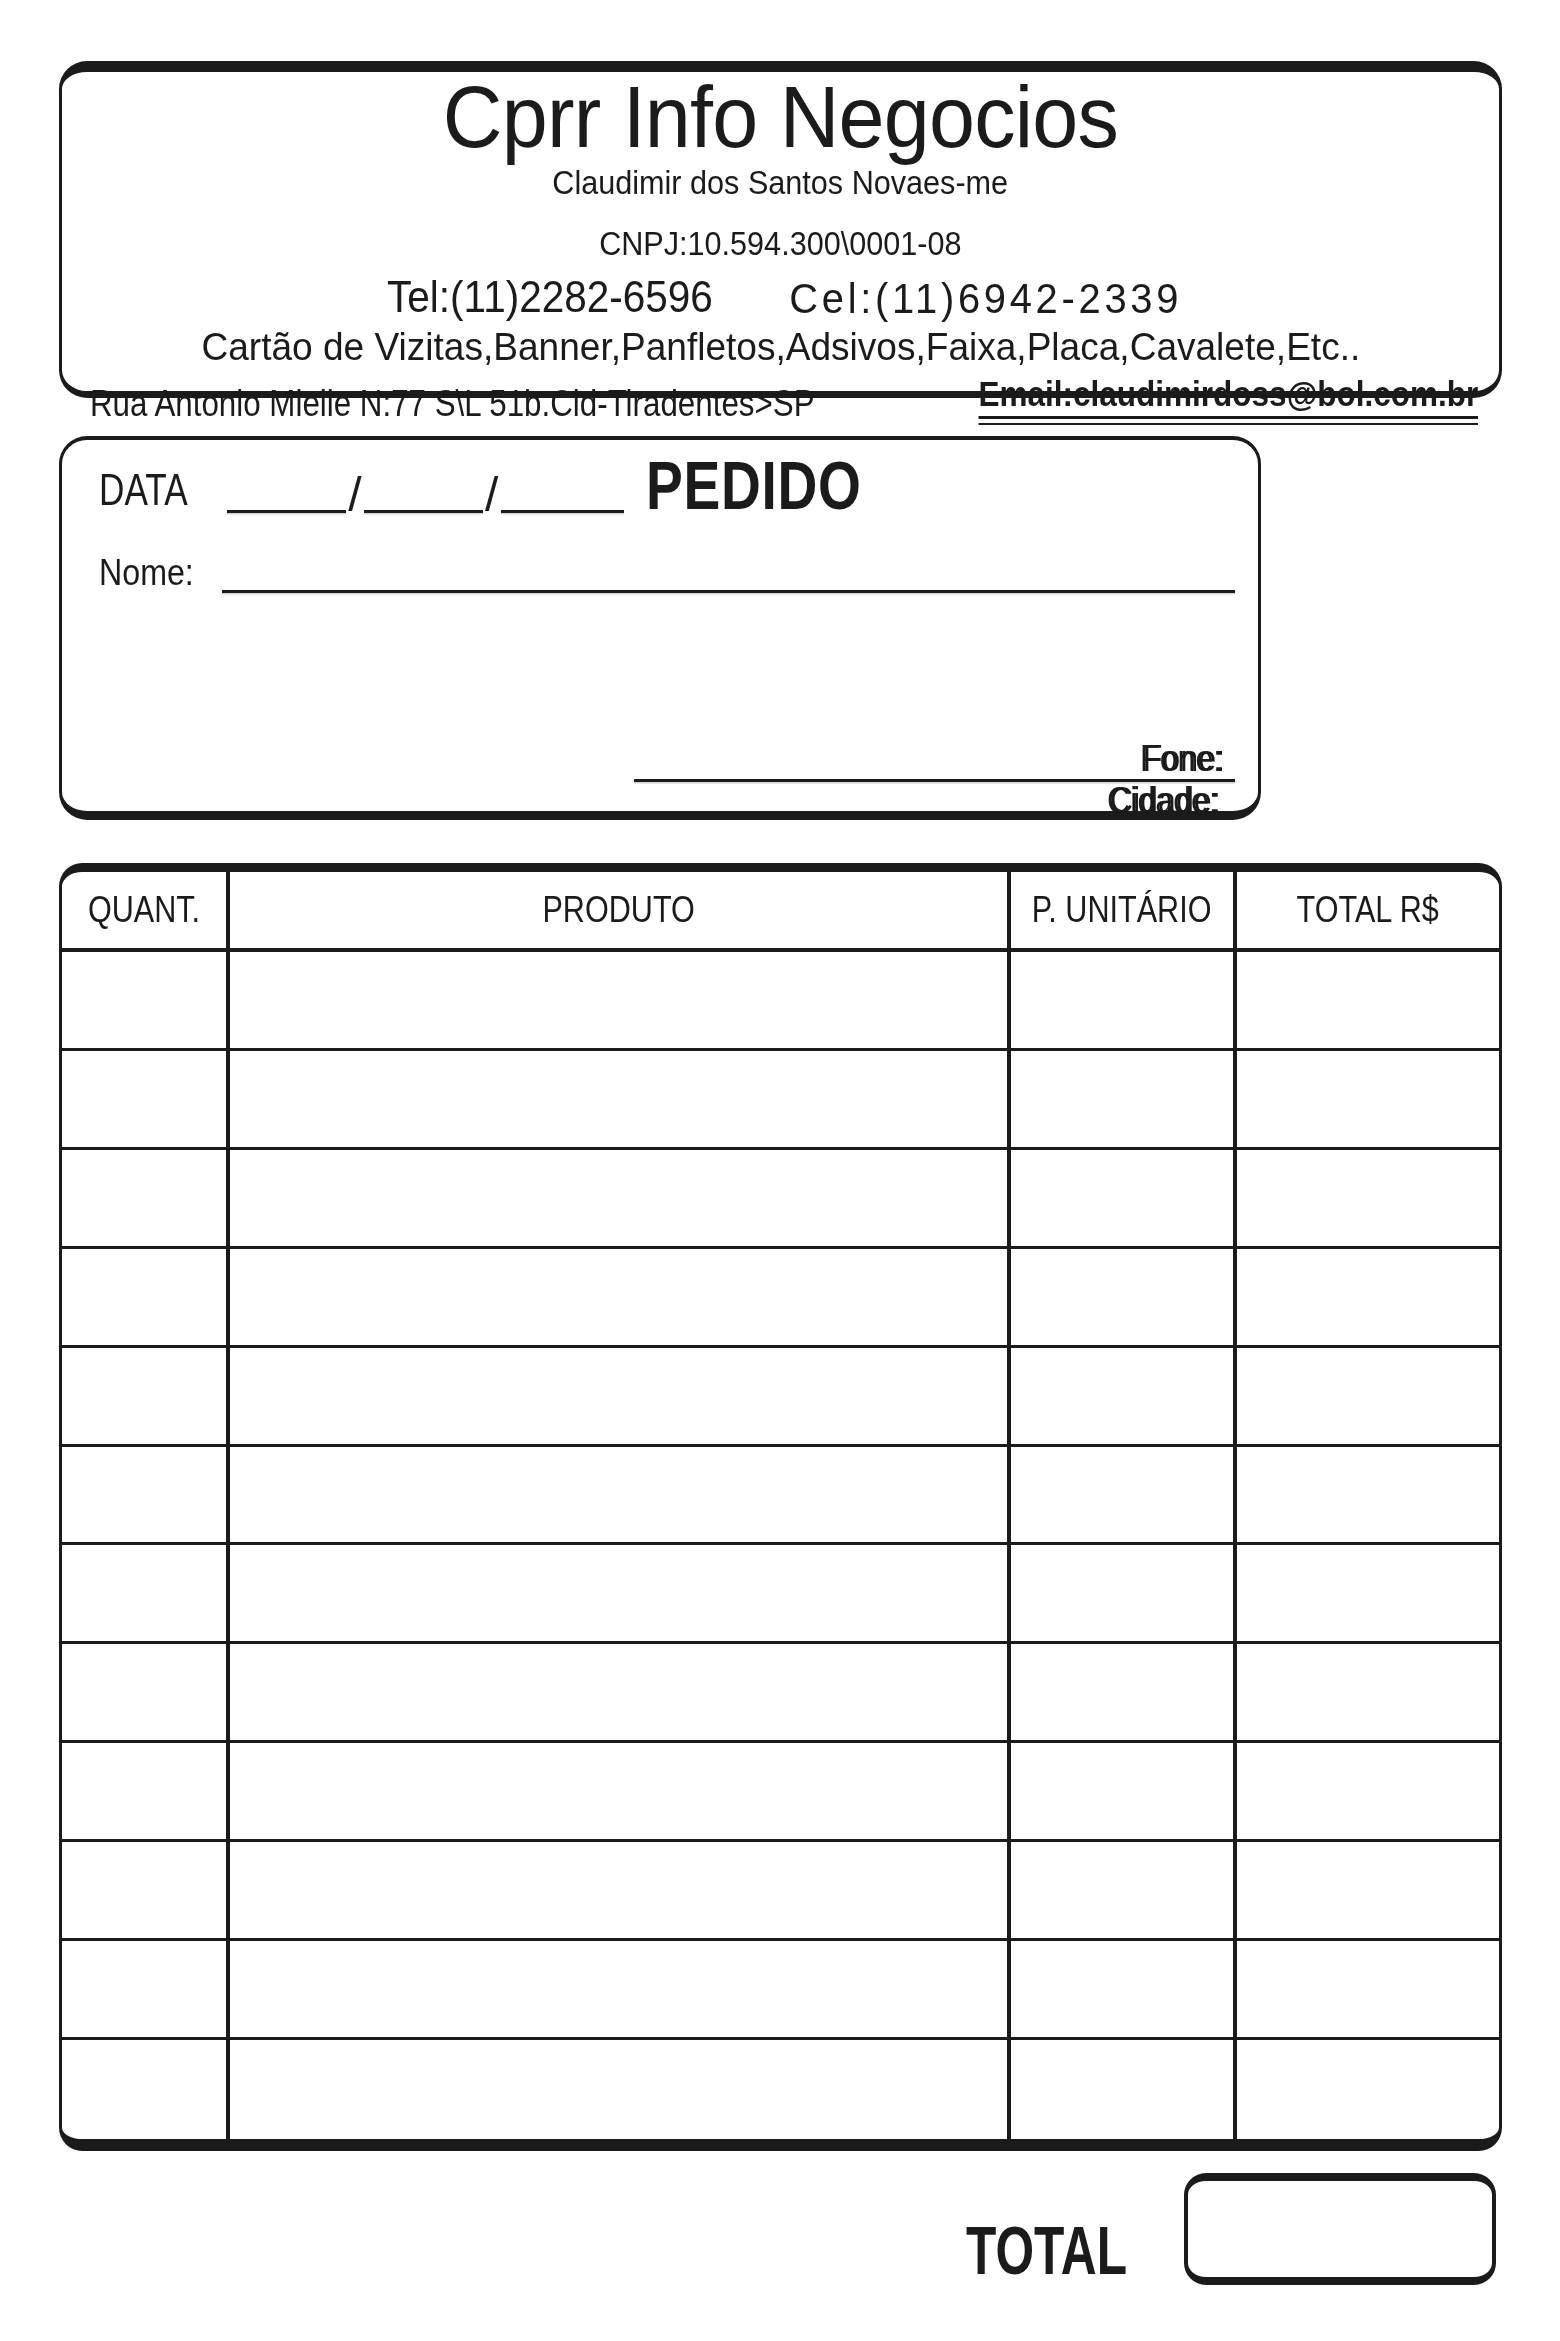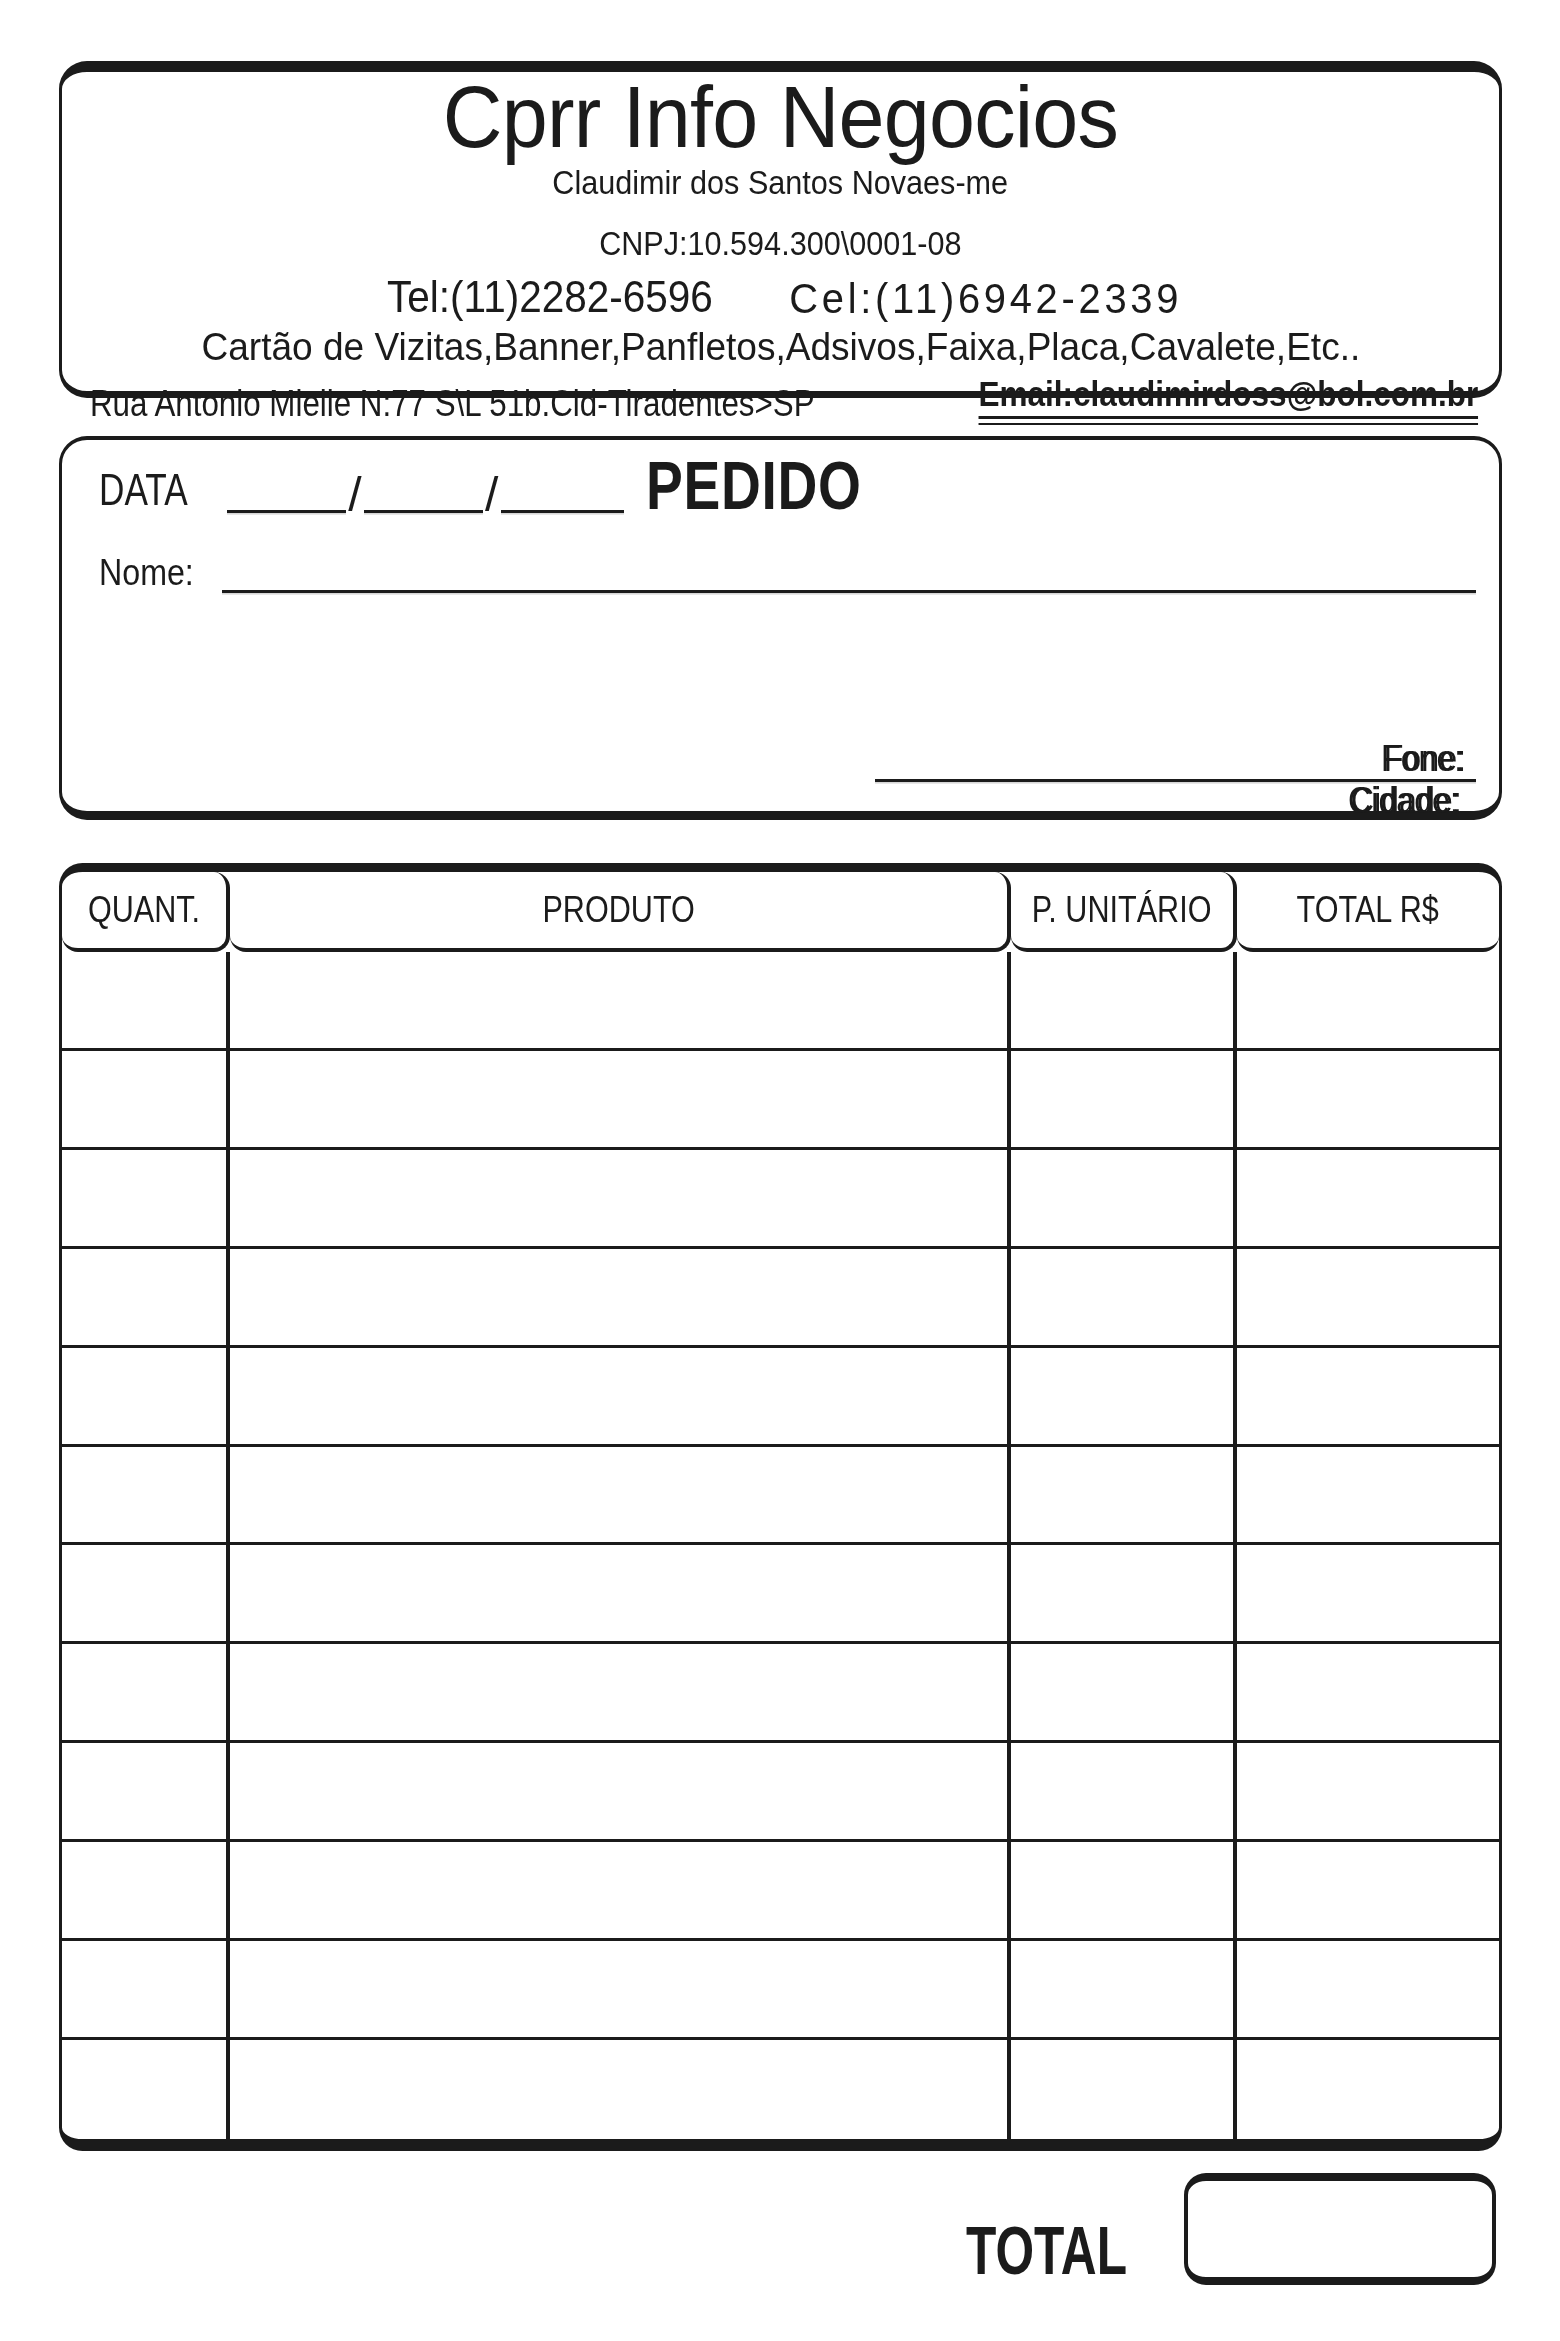--- a/index.html
+++ b/index.html
@@ -39,21 +39,21 @@
     width:100%; margin-top:6.2px; padding:0 28px;
     display:flex; justify-content:space-between; align-items:flex-end;
   }
   .hdr-address{ font-size:36px; }
   .email-wrap{ display:inline-block; border-bottom:2.3px solid var(--ink); padding-bottom:3.9px; }
   .email-text{ display:inline-block; font-weight:bold; font-size:35px;
                border-bottom:3.9px solid var(--ink); padding-bottom:1.6px; }
 
   
   .info{
-    left:59px; top:436px; width:1443px; height:384px;
+    left:59px; top:436px; width:1202px; height:384px;
     border-top-width:4.7px; border-bottom-width:9.4px; border-radius:28px;
   }
   .frow{ position:absolute; display:flex; align-items:flex-end; }
   .lbl{ font-size:37px; line-height:1.05; white-space:nowrap; }
   .wline{ border-bottom:3.9px solid var(--ink); box-shadow:0 1.6px 0 rgba(27,27,27,.18); height:100%; }
   .grow{ flex:1 1 auto; }
   .ghost{ text-shadow:3.1px 0 0 currentColor; }
 
   .row-data{ left:37px; top:17px; height:56px; }
   .lbl-data{ font-size:44px; }
@@ -70,21 +70,21 @@
   
   .tbl{
     left:59px; top:863px; width:1443px; height:1288px;
     border-top-width:9.4px; border-bottom-width:12.5px; border-radius:23.4px;
     display:grid; grid-template-columns:168px 781px 226px 1fr;
     grid-template-rows:80px repeat(12, 1fr);
     overflow:hidden;
   }
   .hcell{ display:flex; align-items:center; justify-content:center;
           border-right:4.7px solid var(--ink); border-bottom:4.7px solid var(--ink);
-          font-size:36px;border-radius:16px; }
+          font-size:36px; }
   .tcell{ border-right:4.7px solid var(--ink); border-bottom:3.9px solid var(--ink); }
   .hcell:nth-child(4n), .tcell:nth-child(4n){ border-right:none; }
   .tbl > .tcell:nth-last-child(-n+4){ border-bottom:none; }
 
   
   .total-lbl{ position:absolute; left:966px; top:2216px; font-size:69px; font-weight:800; line-height:1; }
   .total-box{ position:absolute; left:1184px; top:2173px; width:312px; height:112px;
               border:4.7px solid var(--ink); border-top-width:8.6px; border-bottom-width:8.6px;
               border-radius:22px; background:#fff; }
 </style>

